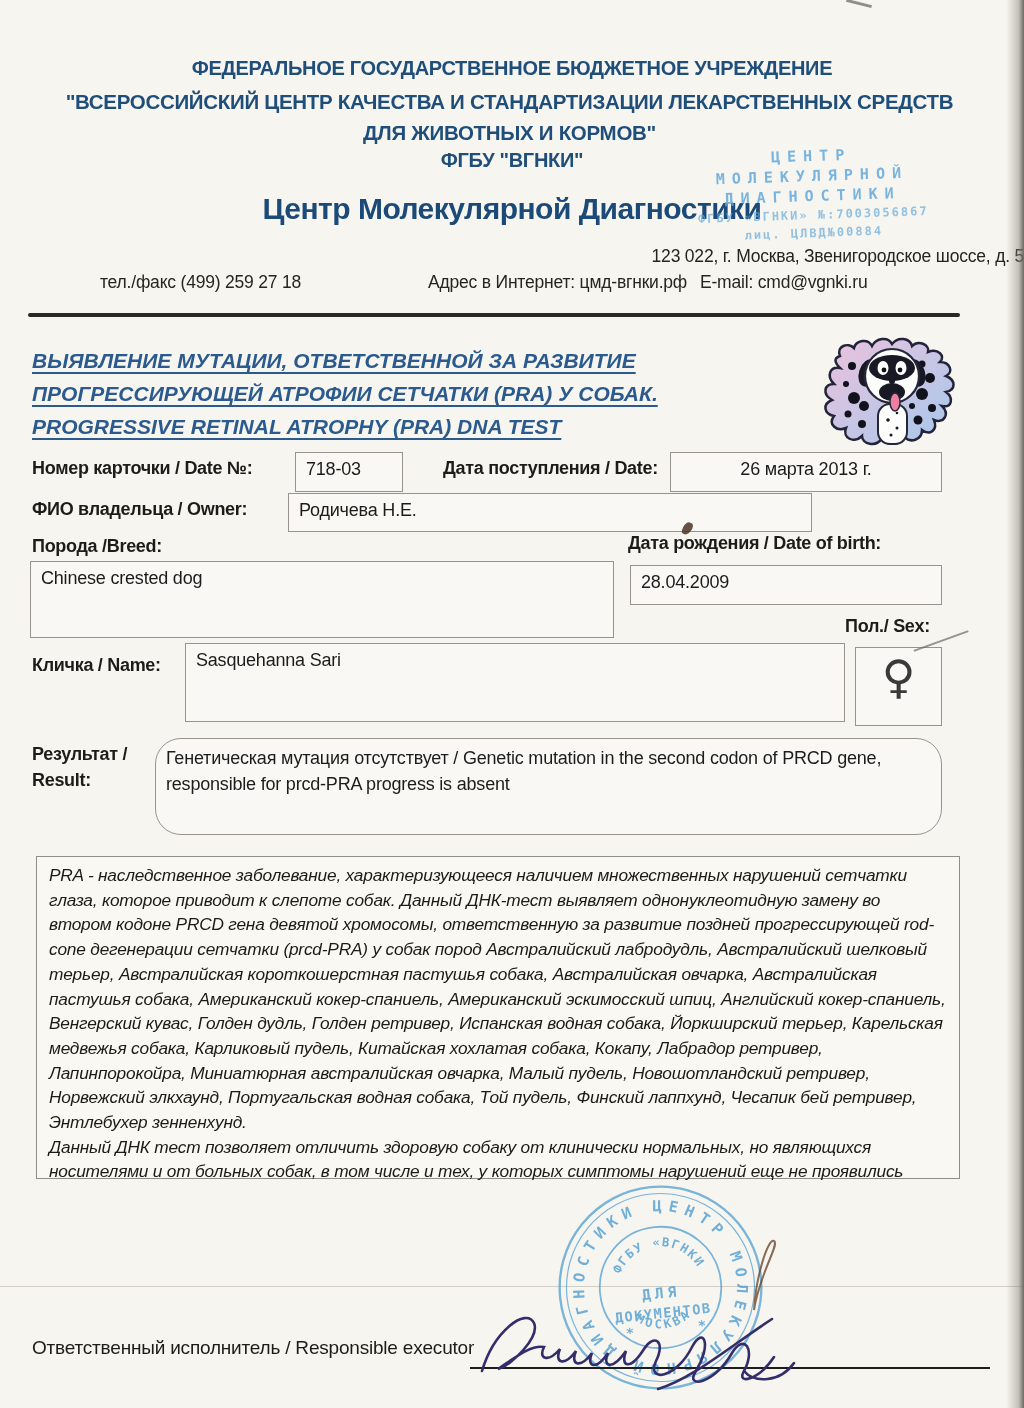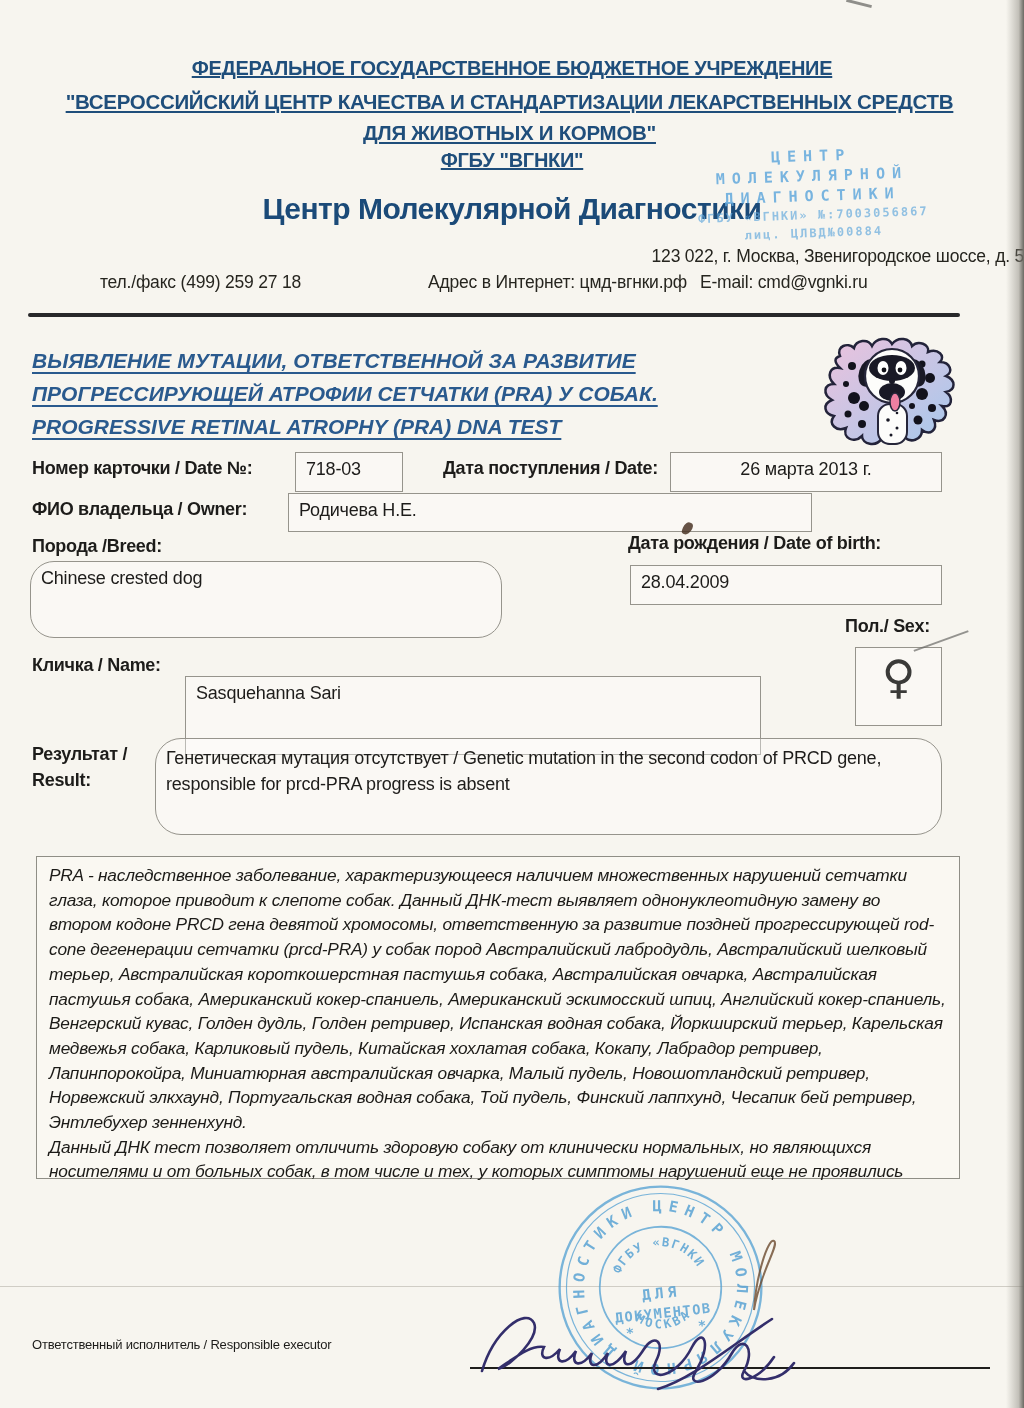--- a/index.html
+++ b/index.html
@@ -1,19 +1,19 @@
 <!DOCTYPE html>
 <html><head>
 <meta charset="utf-8">
 <style>
   html,body{margin:0;padding:0;background:#e8e6e0;}
   .page{position:relative;width:1024px;height:1408px;margin:0 auto;overflow:hidden;
         background:#f7f5ef;font-family:"Liberation Sans",sans-serif;color:#1d1c1a;}
   .abs{position:absolute;}
-  .hdr-blue{color:#1f4e7b;font-weight:bold;text-align:center;letter-spacing:-0.3px;text-decoration:underline;}
+  .hdr-blue{color:#1f4e7b;font-weight:bold;text-align:center;letter-spacing:-0.3px;}
   .center-name{color:#1b4a78;font-weight:bold;text-align:center;letter-spacing:-0.5px;}
   .contact{font-size:17.5px;color:#26251f;white-space:nowrap;letter-spacing:-0.2px;}
   .rule{background:#28282a;border-radius:2px;}
   .title-line{font-size:21px;font-weight:bold;font-style:italic;color:#2a5a8e;
               text-decoration:underline;text-underline-offset:4px;line-height:33px;white-space:nowrap;}
   .label{font-weight:bold;font-size:18px;white-space:nowrap;letter-spacing:-0.3px;}
   .box{border:1.5px solid #96948c;font-size:18px;letter-spacing:-0.2px;
        padding:6px 10px;box-sizing:border-box;background:rgba(255,255,255,0.35);}
   .corner-stamp{color:#63a9dd;font-family:"DejaVu Sans Mono",monospace;font-weight:bold;
                 text-align:center;transform:rotate(-2deg);opacity:0.85;line-height:20px;}
@@ -107,26 +107,26 @@
   <div class="abs label" style="top:458px;left:32px;">Номер карточки / Date №:</div>
   <div class="abs box" style="top:452px;left:295px;width:108px;height:40px;">718-03</div>
   <div class="abs label" style="top:458px;left:443px;">Дата поступления / Date:</div>
   <div class="abs box" style="top:452px;left:670px;width:272px;height:40px;text-align:center;">26 марта 2013 г.</div>
 
   <div class="abs label" style="top:499px;left:32px;">ФИО владельца / Owner:</div>
   <div class="abs box" style="top:493px;left:288px;width:524px;height:39px;">Родичева Н.Е.</div>
 
   <div class="abs label" style="top:536px;left:32px;">Порода  /Breed:</div>
   <div class="abs label" style="top:533px;left:628px;">Дата рождения / Date of birth:</div>
-  <div class="abs box" style="top:561px;left:30px;width:472px;height:77px;border-radius:24px;">Chinese crested dog</div>
+  <div class="abs box" style="top:561px;left:30px;width:584px;height:77px;">Chinese crested dog</div>
   <div class="abs box" style="top:565px;left:630px;width:312px;height:40px;">28.04.2009</div>
   <div class="abs label" style="top:616px;left:838px;width:92px;text-align:right;">Пол./ Sex:</div>
 
   <div class="abs label" style="top:655px;left:32px;">Кличка / Name:</div>
-  <div class="abs box" style="top:676px;left:185px;width:576px;height:79px;">Sasquehanna Sari</div>
+  <div class="abs box" style="top:643px;left:185px;width:660px;height:79px;">Sasquehanna Sari</div>
   <div class="abs box" style="top:647px;left:855px;width:87px;height:79px;text-align:center;padding:2px;">
     <span class="sex-glyph">♀</span>
   </div>
 
   <div class="abs label" style="top:744px;left:32px;">Результат /</div>
   <div class="abs label" style="top:770px;left:32px;">Result:</div>
   <div class="abs box" style="top:738px;left:155px;width:787px;height:97px;line-height:26px;border-radius:26px;">Генетическая мутация отсутствует / Genetic mutation in the second codon of PRCD gene, responsible for prcd-PRA progress is absent</div>
 
   <div class="abs para-box" style="top:856px;left:28px;width:924px;height:323px;margin-left:8px;">
     <div>PRA - наследственное заболевание, характеризующееся наличием множественных нарушений сетчатки глаза, которое приводит к слепоте собак. Данный ДНК-тест выявляет однонуклеотидную замену во втором кодоне PRCD гена девятой хромосомы, ответственную за развитие поздней прогрессирующей rod-cone дегенерации сетчатки (prcd-PRA)  у собак пород Австралийский лабродудль, Австралийский шелковый терьер, Австралийская короткошерстная пастушья собака, Австралийская овчарка, Австралийская пастушья собака, Американский кокер-спаниель, Американский эскимосский шпиц, Английский кокер-спаниель, Венгерский кувас, Голден дудль, Голден ретривер, Испанская водная собака, Йоркширский терьер, Карельская медвежья собака, Карликовый пудель, Китайская хохлатая собака, Кокапу, Лабрадор ретривер, Лапинпорокойра, Миниатюрная австралийская овчарка, Малый пудель, Новошотландский ретривер, Норвежский элкхаунд, Португальская водная собака, Той пудель, Финский лаппхунд, Чесапик бей ретривер, Энтлебухер зенненхунд.</div>
@@ -167,21 +167,21 @@
     <g fill="none" stroke="#332e6b" stroke-width="2.6" stroke-linecap="round">
       <path d="M14,84 C26,44 58,20 66,36 C72,50 44,78 30,82 C48,70 62,58 76,60 C70,72 80,76 92,62
                C86,76 96,80 108,64 C102,78 112,82 124,66 C118,80 128,84 140,66 C134,80 144,84 158,64
                C152,80 162,84 176,62 C186,46 198,54 188,74 C178,96 208,92 224,60 C236,38 244,58 228,84
                C216,102 246,98 264,66 C276,46 288,62 276,84 C268,98 290,94 306,70"></path>
       <path d="M190,102 C224,92 264,58 304,32"></path>
       <path d="M276,84 C286,96 312,96 326,76"></path>
     </g>
   </svg>
 
-  <div class="abs" style="top:1337px;left:32px;font-size:13px;letter-spacing:-0.2px;">Ответственный исполнитель / Responsible executor</div>
+  <div class="abs" style="top:1337px;left:32px;font-size:19px;letter-spacing:-0.2px;">Ответственный исполнитель / Responsible executor</div>
   <div class="abs sig-line" style="top:1367px;left:470px;width:520px;"></div>
 
   <div class="abs edge-band" style="top:0;left:1006px;width:18px;height:1408px;"></div>
   <div class="abs" style="top:2px;left:846px;width:26px;height:3px;background:#4a4a46;opacity:.6;transform:rotate(14deg);"></div>
   <div class="abs" style="top:522px;left:683px;width:9px;height:13px;background:#4a3526;border-radius:60% 40% 70% 30%;transform:rotate(22deg);opacity:.85;"></div>
   <div class="abs" style="top:640px;left:912px;width:58px;height:1.5px;background:#6a6a66;transform:rotate(-20deg);opacity:.7;"></div>
   <svg class="abs" style="top:1238px;left:750px;" width="40" height="75" viewBox="0 0 40 75">
     <path d="M4,72 C10,34 30,6 24,3 C18,0 6,38 4,72" fill="none" stroke="#6b4a2e" stroke-width="2" opacity="0.8"></path>
   </svg>
 

